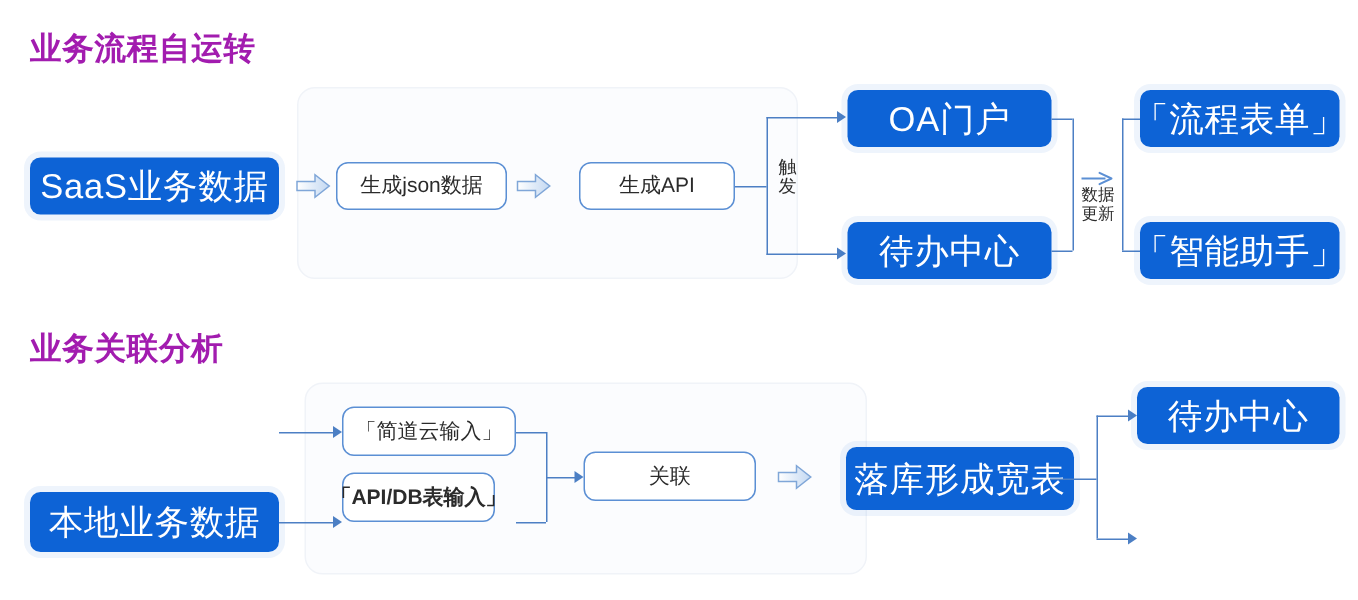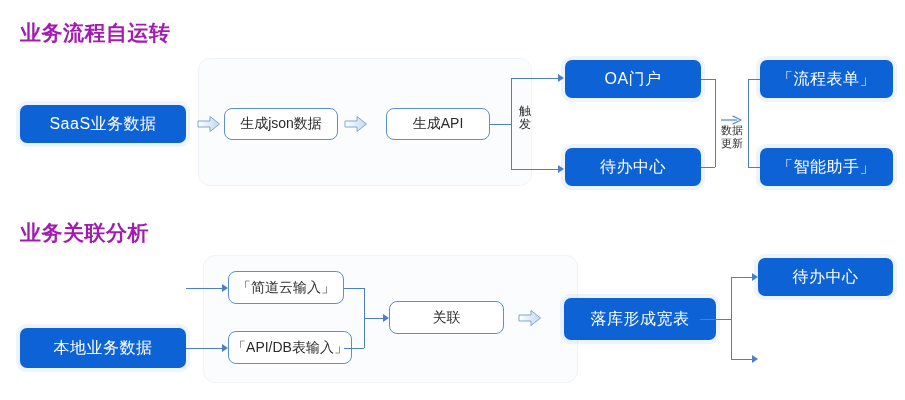--- a/index.html
+++ b/index.html
@@ -45,21 +45,21 @@
   
   .blue-box {
     position: absolute;
     background: #0D63D6;
     color: #ffffff;
     border-radius: 7px;
     display: flex;
     align-items: center;
     justify-content: center;
     box-sizing: border-box;
-    font-size: 16px;
+    font-size: 23px;
     white-space: nowrap;
     box-shadow: 0 0 0 4px rgba(13,99,214,0.07);
     letter-spacing: 0.5px;
   }
 
   
   .white-box {
     position: absolute;
     background: #ffffff;
     color: #2B2B2B;
@@ -196,21 +196,21 @@
 
   <div class="blue-box" style="left:20px; top:328px; width:166px; height:40px;">本地业务数据</div>
 
   <div class="line h" style="left:186px; top:287.5px; width:39px;"></div>
   <div class="arrowhead" style="left:222px; top:283.5px;"></div>
 
   <div class="line h" style="left:186px; top:347.5px; width:39px;"></div>
   <div class="arrowhead" style="left:222px; top:343.5px;"></div>
 
   <div class="white-box" style="left:228px; top:271px; width:116px; height:33px;">「简道云输入」</div>
-  <div class="white-box" style="left:228px; top:331px; width:124px; height:33px;">「API/DB表输入」</div>
+  <div class="white-box" style="left:228px; top:315px; width:102px; height:33px;font-weight:bold;">「API/DB表输入」</div>
 
   <div class="line h" style="left:344px; top:287.5px; width:20px;"></div>
   <div class="line h" style="left:344px; top:347.5px; width:20px;"></div>
   <div class="line v" style="left:364px; top:287.5px; height:60px;"></div>
   <div class="line h" style="left:364px; top:317.5px; width:22px;"></div>
   <div class="arrowhead" style="left:383px; top:313.5px;"></div>
 
   <div class="white-box" style="left:389px; top:301px; width:115px; height:33px;">关联</div>
 
   <div class="fat-arrow" style="left:518px; top:308px; width:24px; height:20px;">

